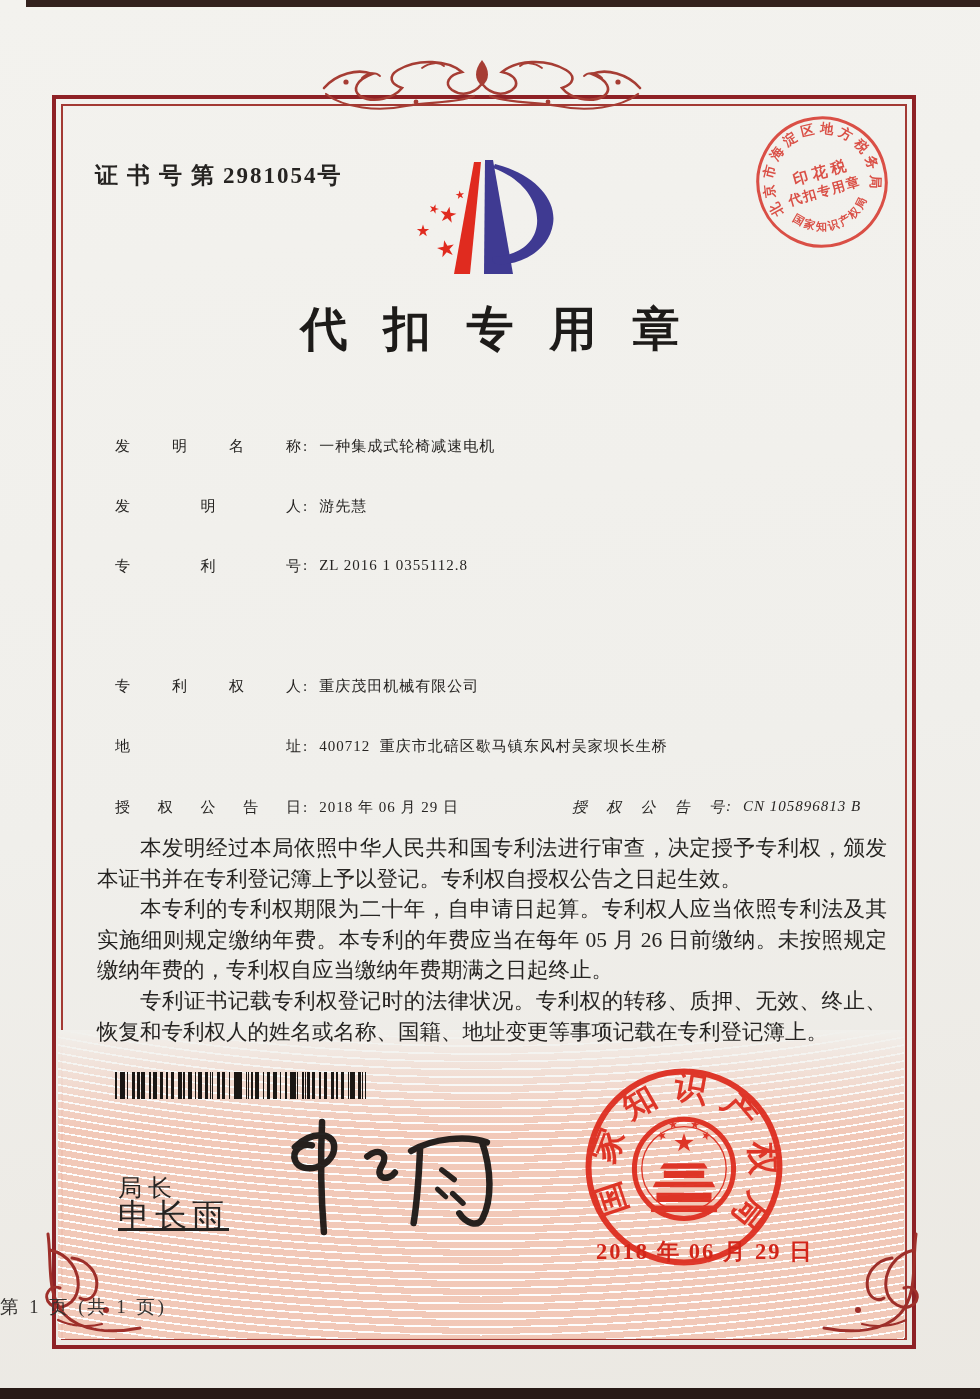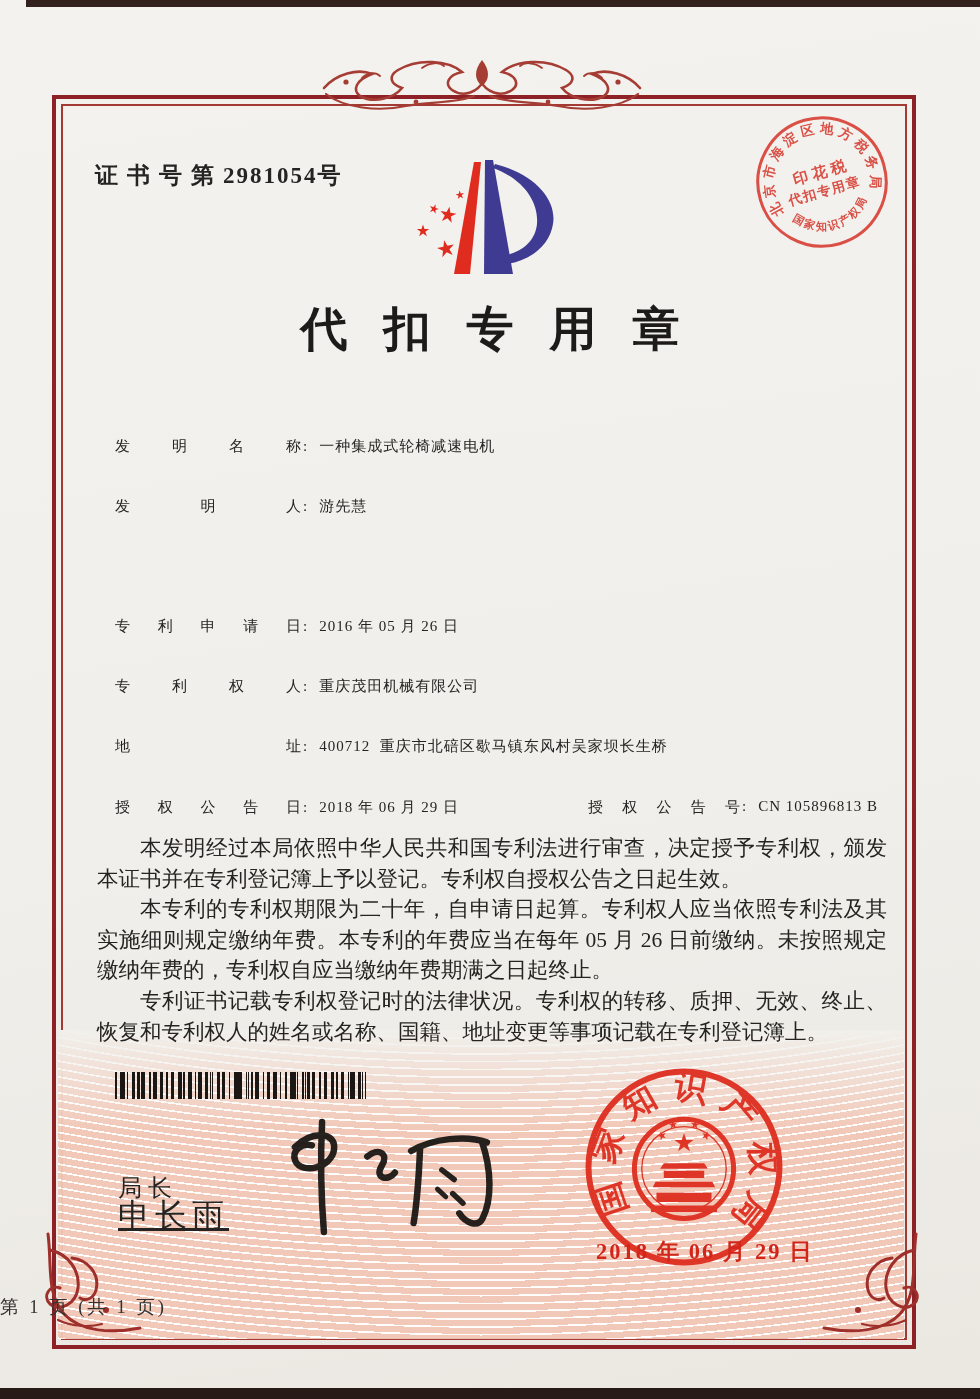--- a/index.html
+++ b/index.html
@@ -30,21 +30,21 @@
   .cert-no .num{letter-spacing:2px;}
   .title{position:absolute;left:0;top:298px;width:100%;text-align:center;font-size:47px;
          font-weight:bold;letter-spacing:36px;text-indent:36px;color:#1d1b19;z-index:2;}
 
   
   .field-row{position:absolute;left:115px;font-size:15px;z-index:2;white-space:nowrap;}
   .flabel{display:inline-block;width:186px;text-align:justify;text-align-last:justify;vertical-align:top;}
   .colon{margin:0 12px 0 2px;}
   .fvalue{white-space:pre;letter-spacing:1px;}
   .flabel2{display:inline-block;width:152px;text-align:justify;text-align-last:justify;vertical-align:top;}
-  .grant2{position:absolute;left:473px;top:0;white-space:nowrap;}
+  .grant2{position:absolute;left:457px;top:0;white-space:nowrap;font-style:italic;}
 
   
   .body-text{position:absolute;left:97px;top:833px;width:790px;z-index:2;
              font-size:21.5px;line-height:30.6px;text-align:justify;}
   .body-text p{margin:0;text-indent:2em;}
 
   
   .barcode{position:absolute;left:115px;top:1072px;width:252px;height:27px;z-index:2;
     background:
       repeating-linear-gradient(90deg,#1b1714 0 2px,transparent 2px 5px,#1b1714 5px 8px,transparent 8px 12px,#1b1714 12px 13px,transparent 13px 17px),
@@ -146,22 +146,22 @@
   </svg>
 
   <div class="title">代扣专用章</div>
 
   <div class="field-row" style="top:437px">
     <span class="flabel">发明名称</span><span class="colon">:</span><span class="fvalue">一种集成式轮椅减速电机</span>
   </div>
   <div class="field-row" style="top:497px">
     <span class="flabel">发明人</span><span class="colon">:</span><span class="fvalue">游先慧</span>
   </div>
-  <div class="field-row" style="top:617px">
-    <span class="flabel">专利申请日</span><span class="colon">:</span><span class="fvalue">2016 年 05 月 26 日</span>
+  <div class="field-row" style="top:557px">
+    <span class="flabel">专利号</span><span class="colon">:</span><span class="fvalue">ZL 2016 1 0355112.8</span>
   </div>
   <div class="field-row" style="top:677px">
     <span class="flabel">专利权人</span><span class="colon">:</span><span class="fvalue">重庆茂田机械有限公司</span>
   </div>
   <div class="field-row" style="top:737px">
     <span class="flabel">地址</span><span class="colon">:</span><span class="fvalue">400712  重庆市北碚区歇马镇东风村吴家坝长生桥</span>
   </div>
 
   <div class="field-row" style="top:798px">
     <span class="flabel">授权公告日</span><span class="colon">:</span><span class="fvalue">2018 年 06 月 29 日</span>

